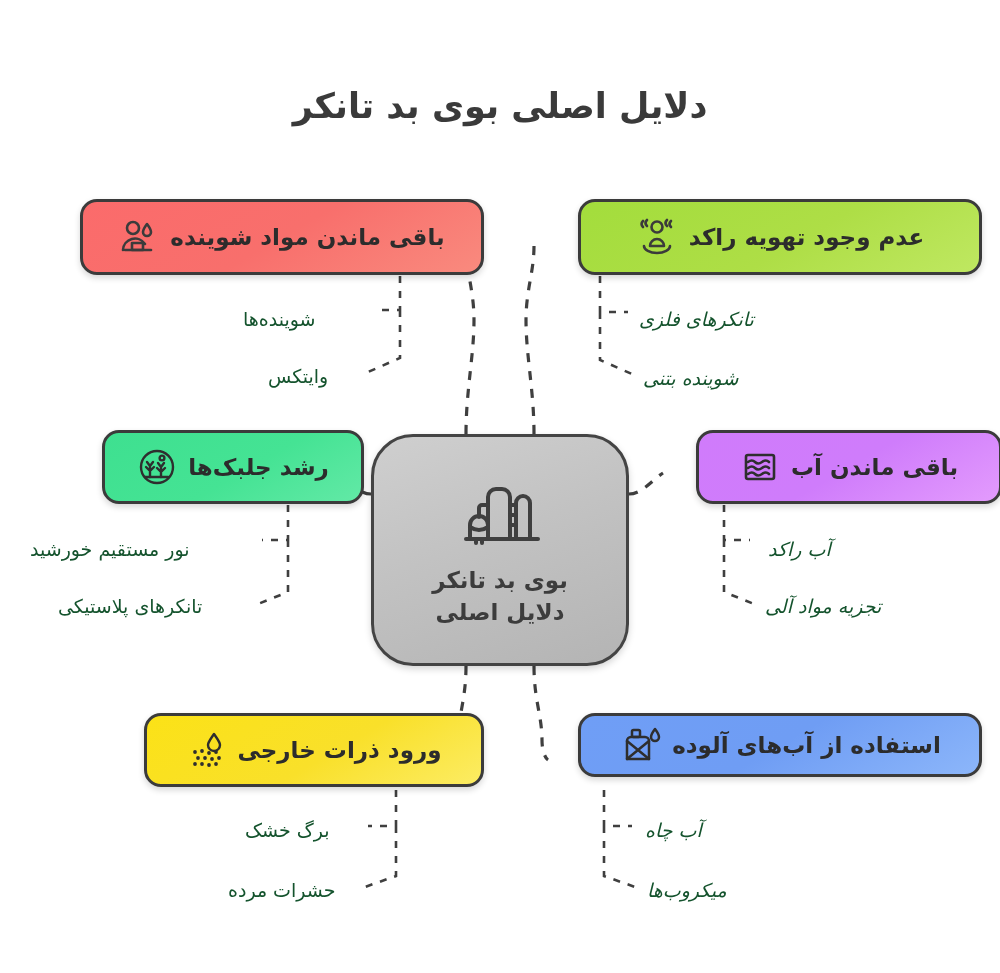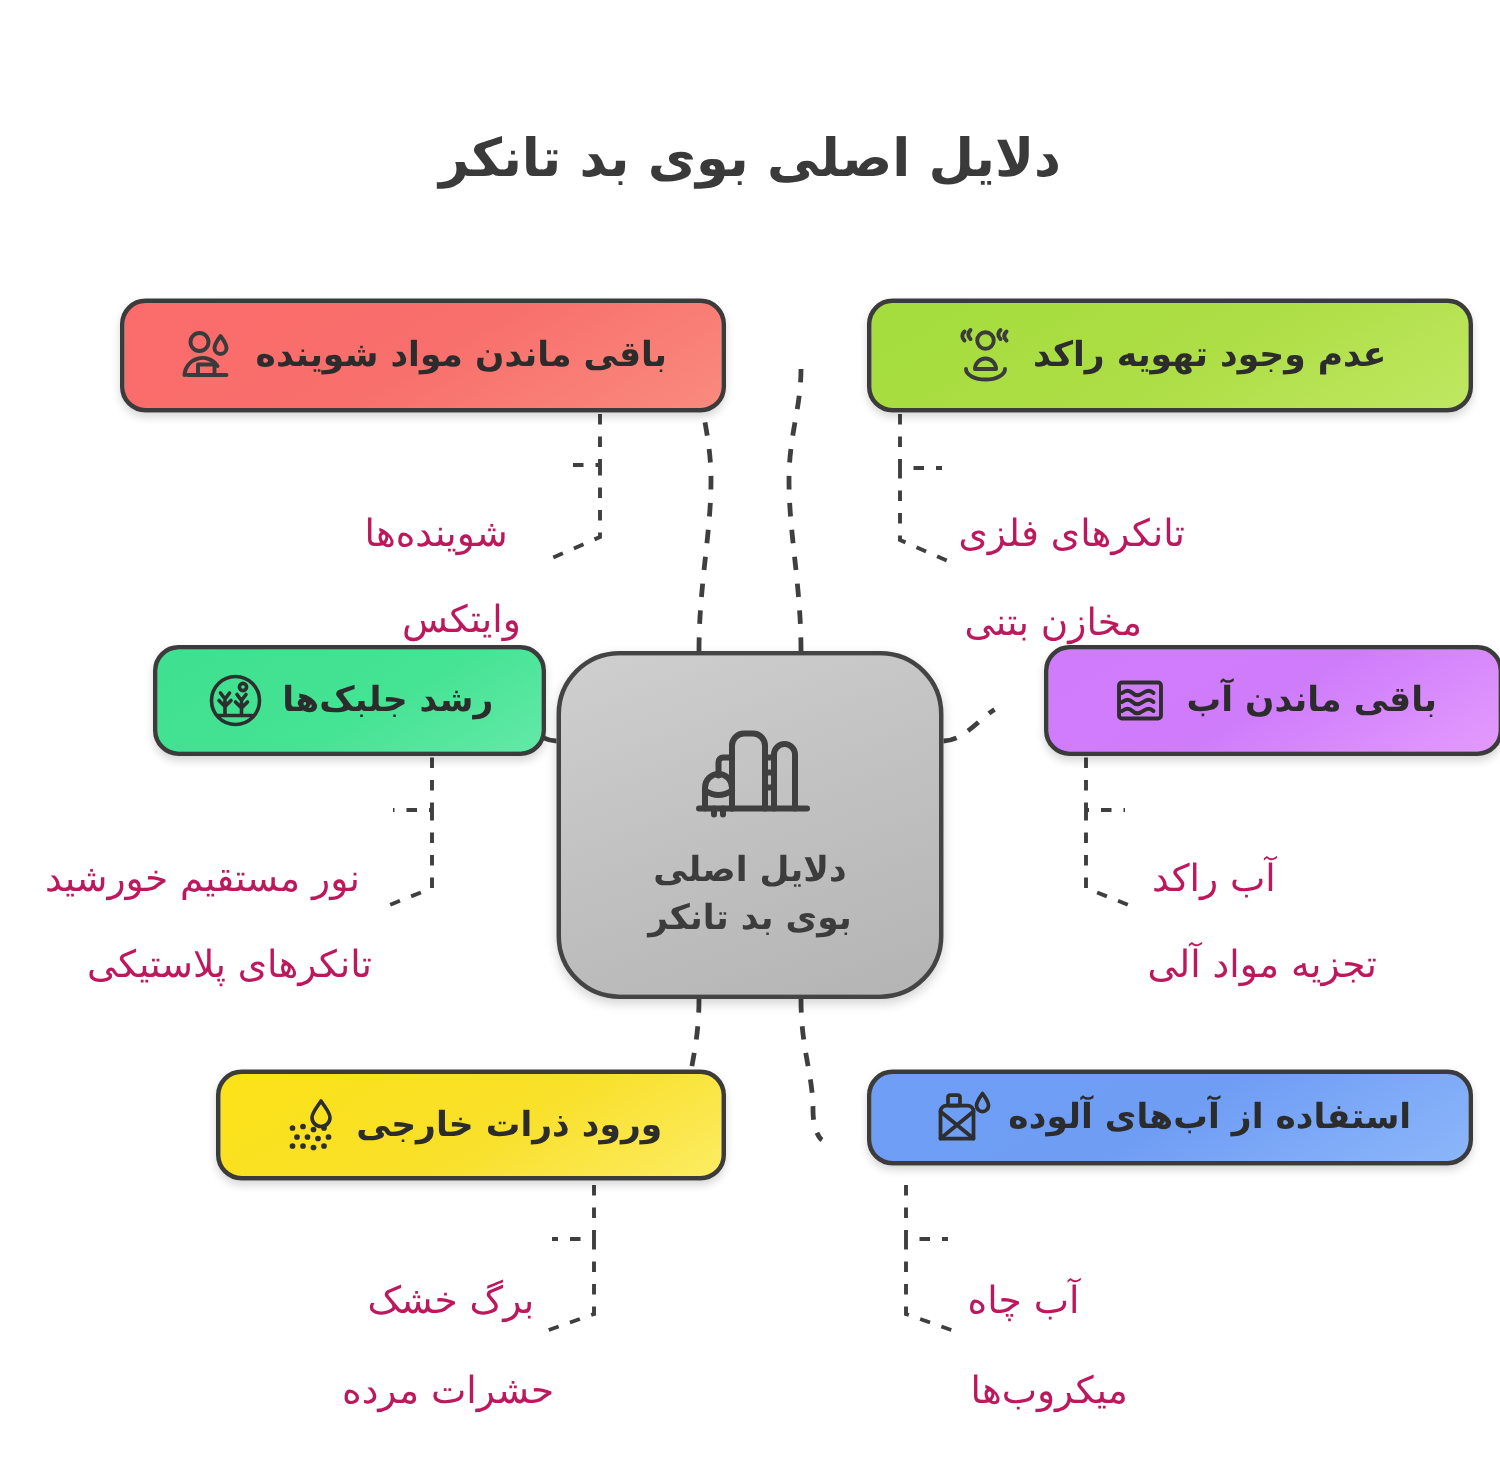--- a/index.html
+++ b/index.html
@@ -118,29 +118,28 @@
   #node-water { left: 664px; top: 430px; width: 306px; height: 74px;
     background: linear-gradient(150deg, #d07bfb 0%, #cf7cfb 50%, #e39bfd 100%); }
   #node-particles { left: 112px; top: 713px; width: 340px; height: 74px;
     background: linear-gradient(150deg, #fbe217 0%, #f9e02a 55%, #fcec63 100%); }
   #node-polluted { left: 546px; top: 713px; width: 404px; height: 64px;
     background: linear-gradient(150deg, #6f9ef6 0%, #6f9df4 50%, #8cb6fa 100%); }
 
   
   .sub {
     position: absolute;
-    font-size: 25px;
-    color: #be185d;
+    font-size: 19px;
+    color: #14532d;
     white-space: nowrap;
     direction: rtl;
     line-height: 1;
-    margin-top: 33px;
   }
   .sub.r { text-align: right; }
-  .sub.l { text-align: center; }
+  .sub.l { text-align: center; font-style: italic; }
 </style>
 </head>
 <body>
 
 <div id="canvas">
 
   <div id="title">دلایل اصلی بوی بد تانکر</div>
 
   <svg id="links" viewBox="0 0 1000 973">
 
@@ -176,22 +175,22 @@
         <path d="M58 68 V32 a7 7 0 0 1 7-7 a7 7 0 0 1 7 7 V68"></path>
         <path d="M52 34 h6 M52 44 h6 M52 54 h6"></path>
         <path d="M30 34 h-6 a3 3 0 0 0 -3 3 V46"></path>
         <path d="M12 68 V54 a9 9 0 0 1 9-9 a9 9 0 0 1 9 9 V68"></path>
         <path d="M12 56 q9 6 18 0"></path>
         <path d="M18 68 v4 M24 68 v4"></path>
         <path d="M8 68 H80"></path>
       </svg>
     </div>
     <div class="c-text">
+      <div>بوی بد تانکر</div>
       <div>دلایل اصلی</div>
-      <div>بوی بد تانکر</div>
     </div>
   </div>
 
   <div class="node" id="node-detergent">
     <div class="n-icon">
       <svg width="40" height="40" viewBox="0 0 40 40" fill="none" stroke="#3b3b3b" stroke-width="2.6" stroke-linecap="round" stroke-linejoin="round">
         <circle cx="14" cy="11" r="6"></circle>
         <path d="M4 33 a12 12 0 0 1 22 -6"></path>
         <path d="M28 7 c3 4 4 6 4 8 a4 4 0 0 1 -8 0 c0 -2 1 -4 4 -8 z"></path>
         <rect x="13" y="26" width="11" height="7"></rect>
@@ -209,21 +208,21 @@
         <circle cx="21" cy="11" r="5.5"></circle>
         <path d="M14 30 a7 7 0 0 1 14 0 z"></path>
         <path d="M8 30 a13 7 0 0 0 26 0"></path>
         <path d="M7 5 c-2 2 -2 4 0 6 M11 4 c-2 2 -2 4 0 6"></path>
         <path d="M31 4 c-2 2 -2 4 0 6 M35 5 c-2 2 -2 4 0 6"></path>
       </svg>
     </div>
     <div class="n-label">عدم وجود تهویه راکد</div>
   </div>
   <div class="sub l" style="left:639px; top:310px;">تانکرهای فلزی</div>
-  <div class="sub l" style="left:643px; top:369px;">مخازن بتنی</div>
+  <div class="sub l" style="left:643px; top:369px;">شوینده بتنی</div>
 
   <div class="node" id="node-algae">
     <div class="n-icon">
       <svg width="40" height="40" viewBox="0 0 40 40" fill="none" stroke="#2e2e2e" stroke-width="2.4" stroke-linecap="round" stroke-linejoin="round">
         <circle cx="20" cy="20" r="16"></circle>
         <circle cx="25" cy="11" r="2.4"></circle>
         <path d="M13 30 V20 M13 24 l-4 -4 M13 24 l4 -4 M13 19 l-3 -4 M13 19 l3 -4"></path>
         <path d="M24 30 V21 M24 25 l-4 -4 M24 25 l4 -4 M24 20 l-3 -4 M24 20 l3 -4"></path>
         <path d="M8 30 H31"></path>
       </svg>

